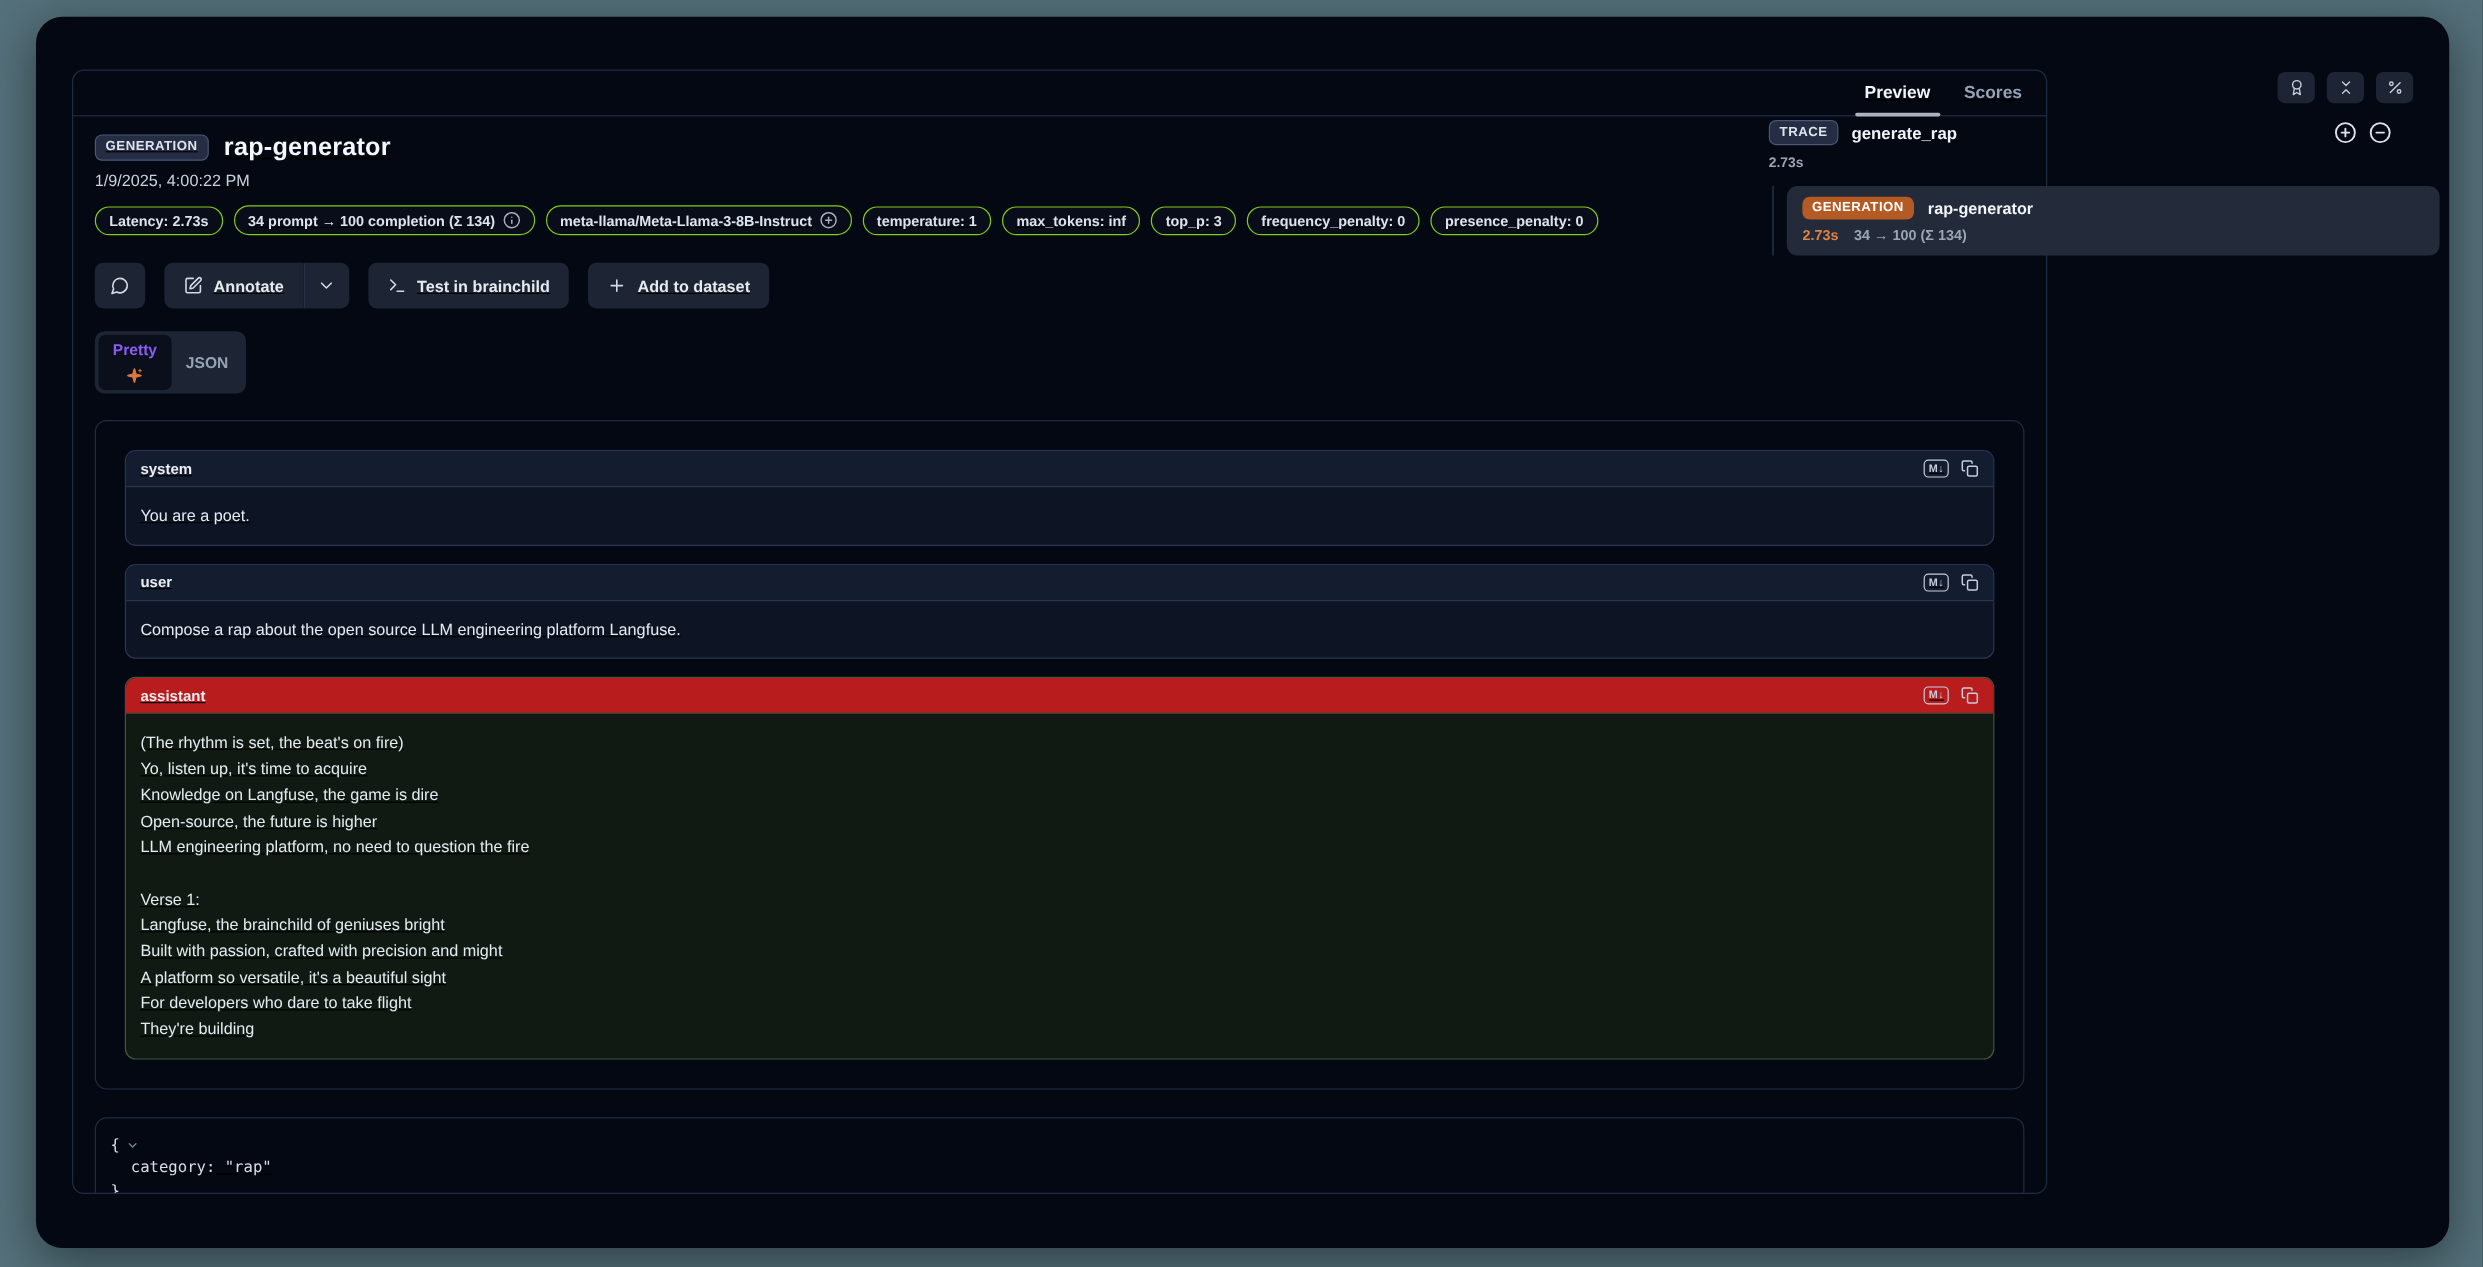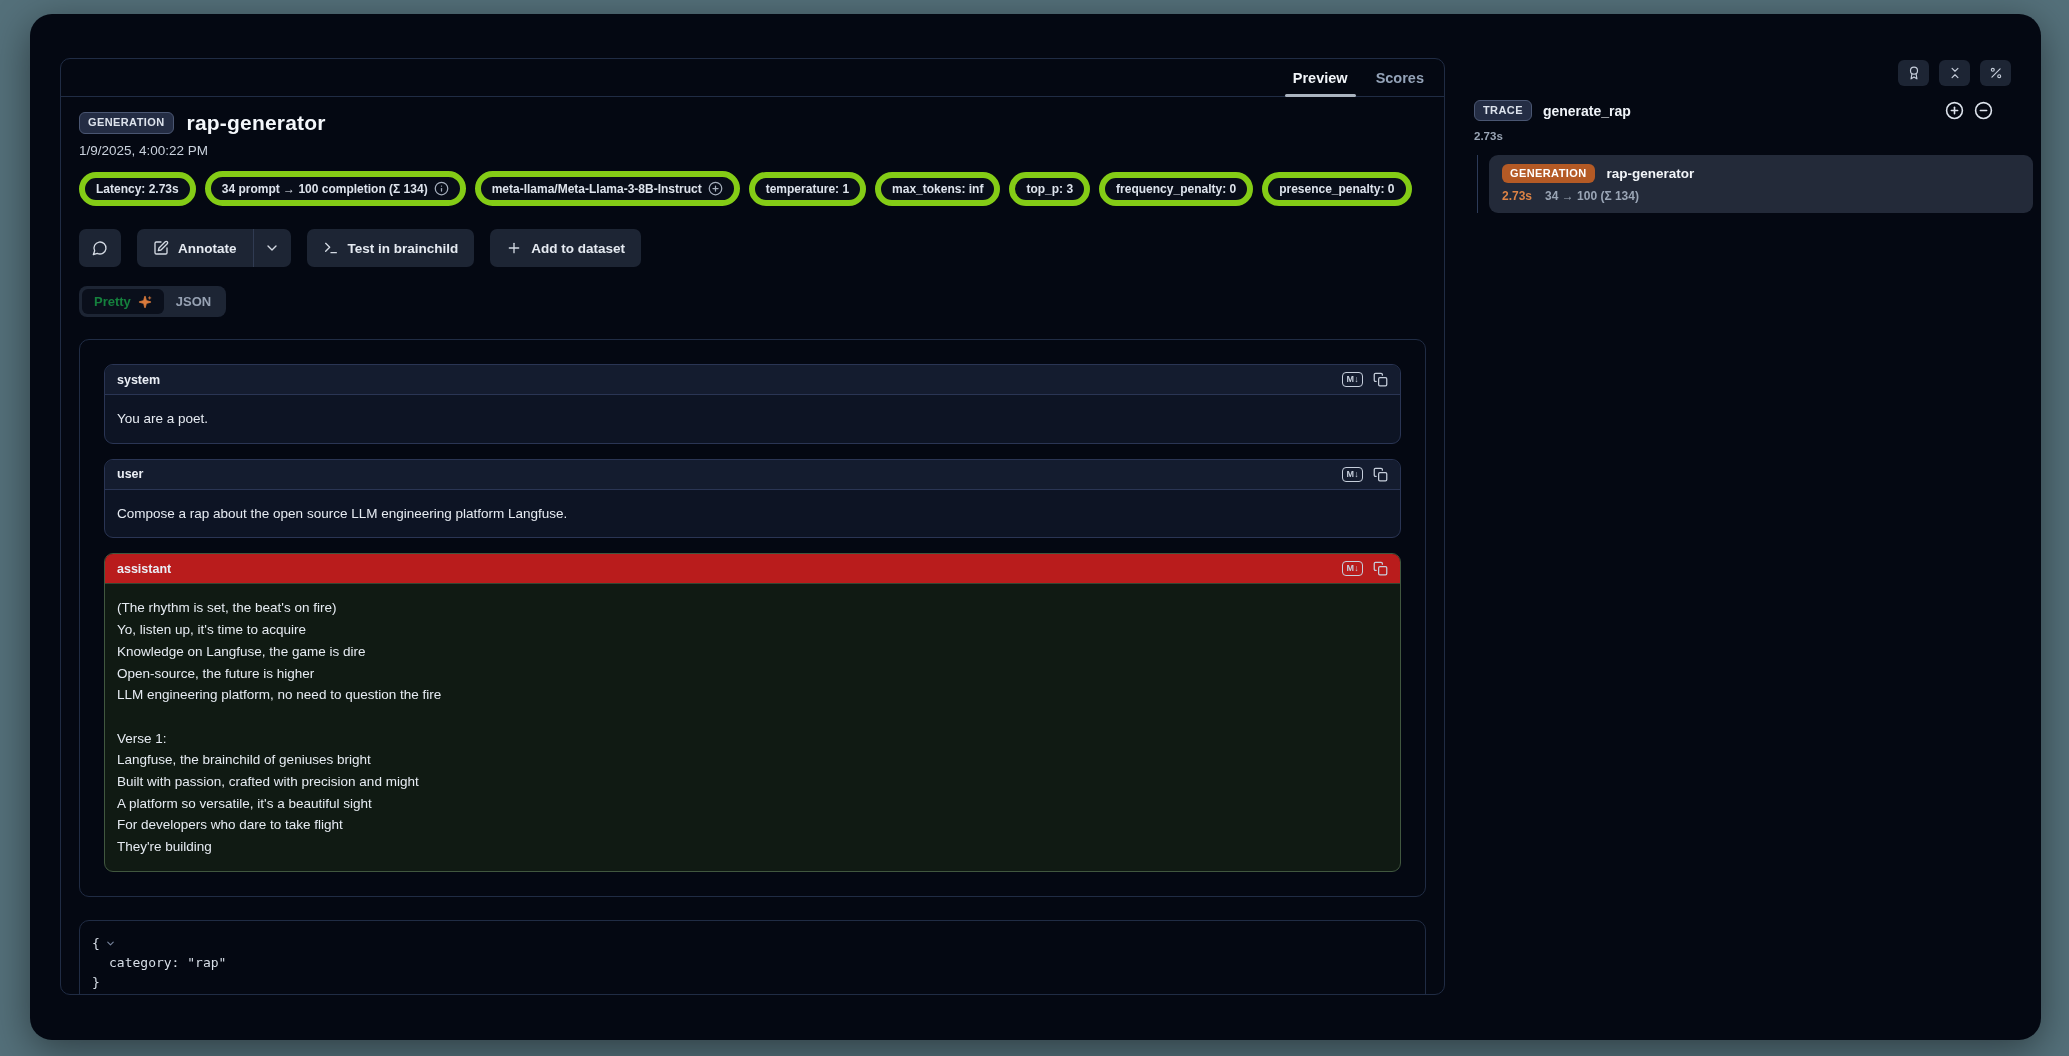--- a/index.html
+++ b/index.html
@@ -14,23 +14,23 @@
   svg { display:block; }
 
   .window {
     position:absolute; left:30px; top:14px; width:2011px; height:1026px;
     background:#040812; border-radius:22px;
     box-shadow:0 10px 40px rgba(0,0,0,.45);
   }
 
   
   .main-panel {
-    position:absolute; left:30px; top:44px; width:1385px; height:937px;
+    position:absolute; left:30px; top:44px; width:1646px; height:937px;
     border:1px solid #202c44; border-radius:10px;
-    display:flex; flex-direction:column;
+    display:flex; flex-direction:column;text-decoration:underline;
   }
   .panel-header {
     height:38px; flex:none; border-bottom:1px solid #202c44;
     display:flex; justify-content:flex-end; align-items:stretch; padding:0 6px;
   }
   .tab {
     padding:0 14px; font-size:14.5px; font-weight:700; color:#94a3b8;
     display:flex; align-items:center; position:relative; cursor:pointer;
   }
   .tab.active { color:#f2f5f9; }
@@ -44,21 +44,21 @@
   .type-badge {
     background:#242d44; border:1px solid #4a5672; color:#dde3ec;
     font-size:11px; font-weight:700; letter-spacing:.4px;
     padding:3px 8px; border-radius:6px; line-height:1.2;
   }
   .page-title { font-size:21px; font-weight:700; color:#f4f7fb; letter-spacing:.2px; }
   .timestamp { margin-top:8px; font-size:13.5px; color:#c9d1dc; }
 
   .pill-row { margin-top:13px; display:flex; gap:9px; flex-wrap:wrap; align-items:center; }
   .pill {
-    border:6px solid #84cc16; border-radius:999px; padding:4px 11px;
+    border:1px solid #84cc16; border-radius:999px; padding:4px 11px;
     font-size:12px; font-weight:700; color:#dde3ec; background:rgba(14,20,36,.45);
     display:flex; align-items:center; gap:6px; white-space:nowrap;
   }
   .pill svg { width:13px; height:13px; color:#a5aebc; }
 
   .action-row { margin-top:23px; display:flex; align-items:center; gap:16px; }
   .btn {
     background:#1d2534; color:#e5eaf1; font-size:13.5px; font-weight:700;
     height:38px; border:none; border-radius:7px; padding:0 16px;
     display:flex; align-items:center; gap:9px; cursor:pointer;
@@ -73,21 +73,21 @@
   }
 
   .view-toggle {
     margin-top:19px; display:inline-flex; align-items:center;
     background:#1d2534; border-radius:8px; padding:3px;
   }
   .seg {
     font-size:13px; font-weight:700; color:#97a2b3; padding:5px 12px; border-radius:6px;
     display:flex; align-items:center; gap:7px; cursor:pointer;
   }
-  .seg.active { background:#0a0f1b; color:#15803d; }
+  .seg.active { background:#0a0f1b; color:#8b5cf6;flex-direction:column; }
   .seg svg { width:14px; height:14px; }
 
   
   .io-card {
     margin-top:22px; border:1px solid #202c44; border-radius:10px; padding:24px;
   }
   .msg {
     border:1px solid #2a3554; border-radius:9px; overflow:hidden;
     background:#0d1424; margin-bottom:15px;
   }

